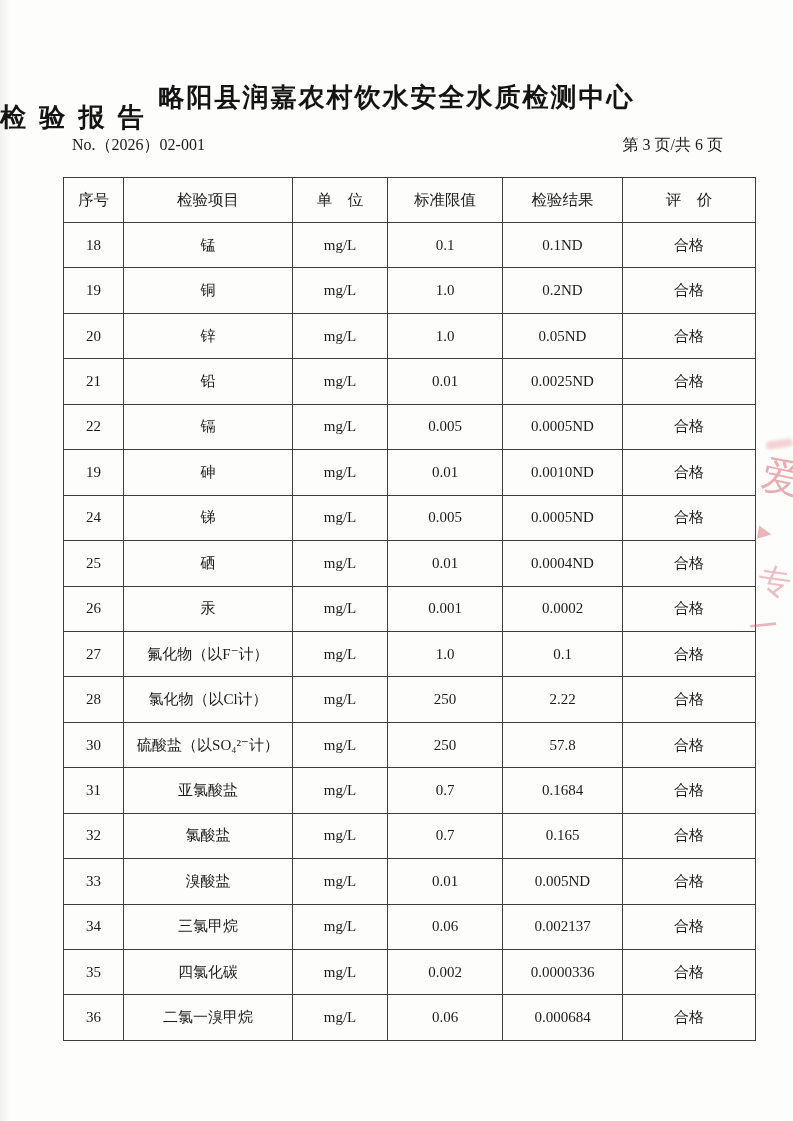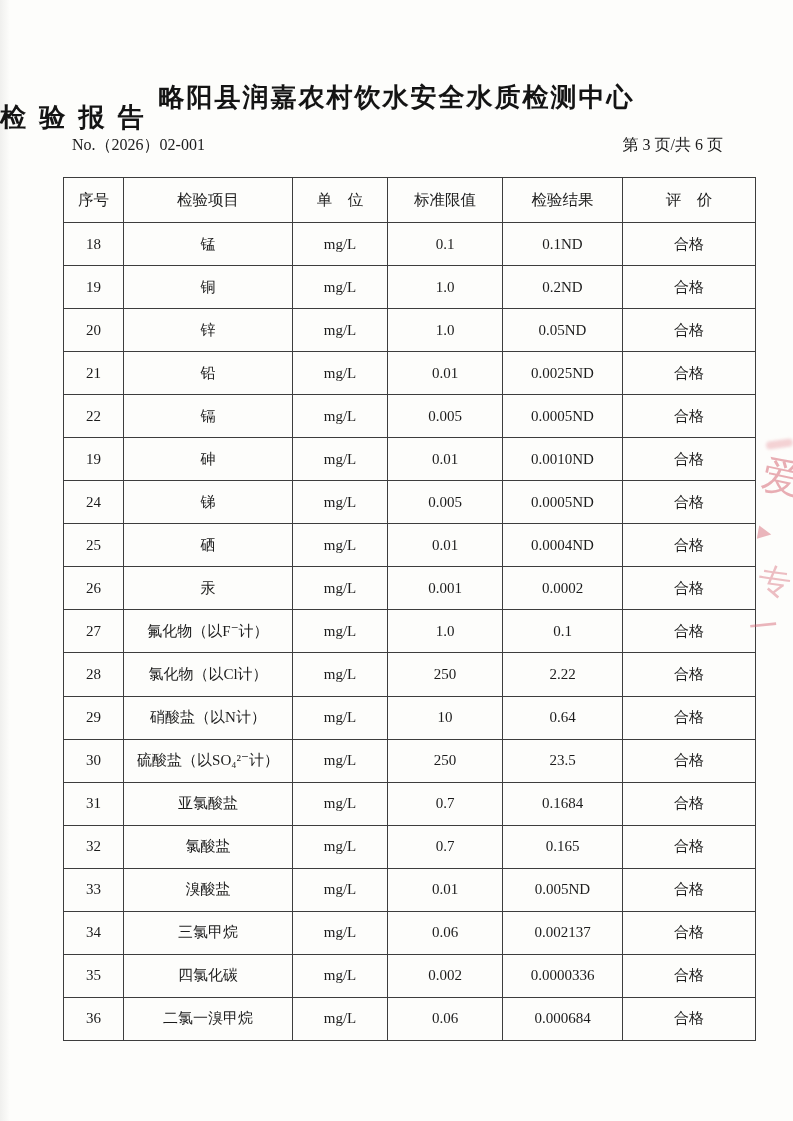--- a/index.html
+++ b/index.html
@@ -189,33 +189,25 @@
         </tr>
         <tr>
           <td class="c0">28</td>
           <td class="c1">氯化物（以Cl计）</td>
           <td class="c2">mg/L</td>
           <td class="c3">250</td>
           <td class="c4">2.22</td>
           <td class="c5">合格</td>
         </tr>
         <tr>
-          <td class="c0">29</td>
-          <td class="c1">硝酸盐（以N计）</td>
-          <td class="c2">mg/L</td>
-          <td class="c3">10</td>
-          <td class="c4">0.64</td>
-          <td class="c5">合格</td>
-        </tr>
-        <tr>
           <td class="c0">30</td>
           <td class="c1">硫酸盐（以SO₄²⁻计）</td>
           <td class="c2">mg/L</td>
           <td class="c3">250</td>
-          <td class="c4">23.5</td>
+          <td class="c4">57.8</td>
           <td class="c5">合格</td>
         </tr>
         <tr>
           <td class="c0">31</td>
           <td class="c1">亚氯酸盐</td>
           <td class="c2">mg/L</td>
           <td class="c3">0.7</td>
           <td class="c4">0.1684</td>
           <td class="c5">合格</td>
         </tr>

